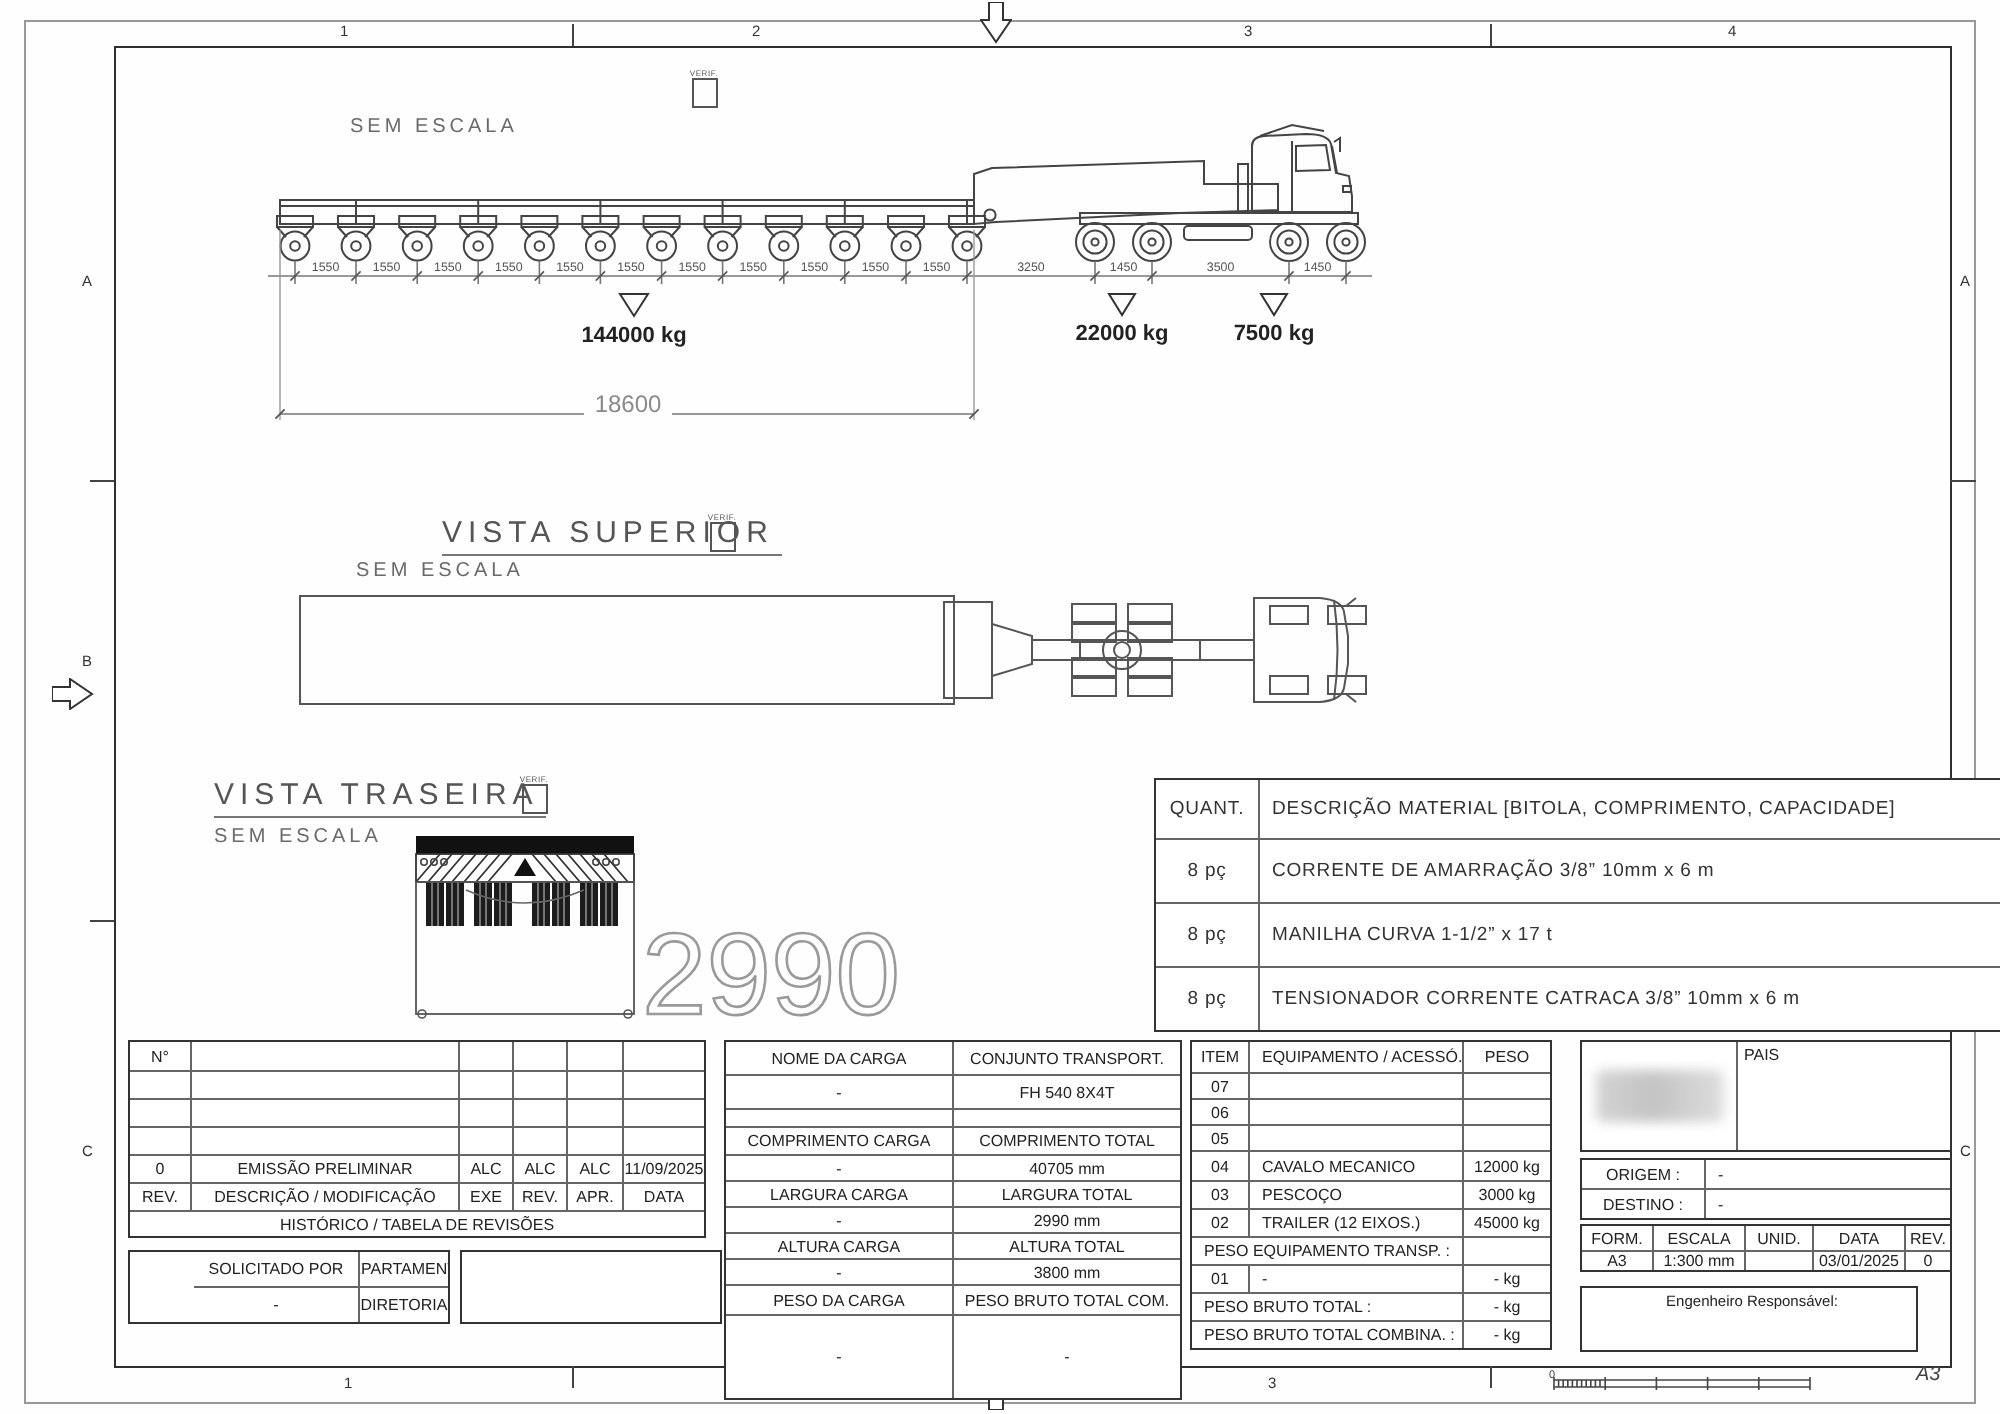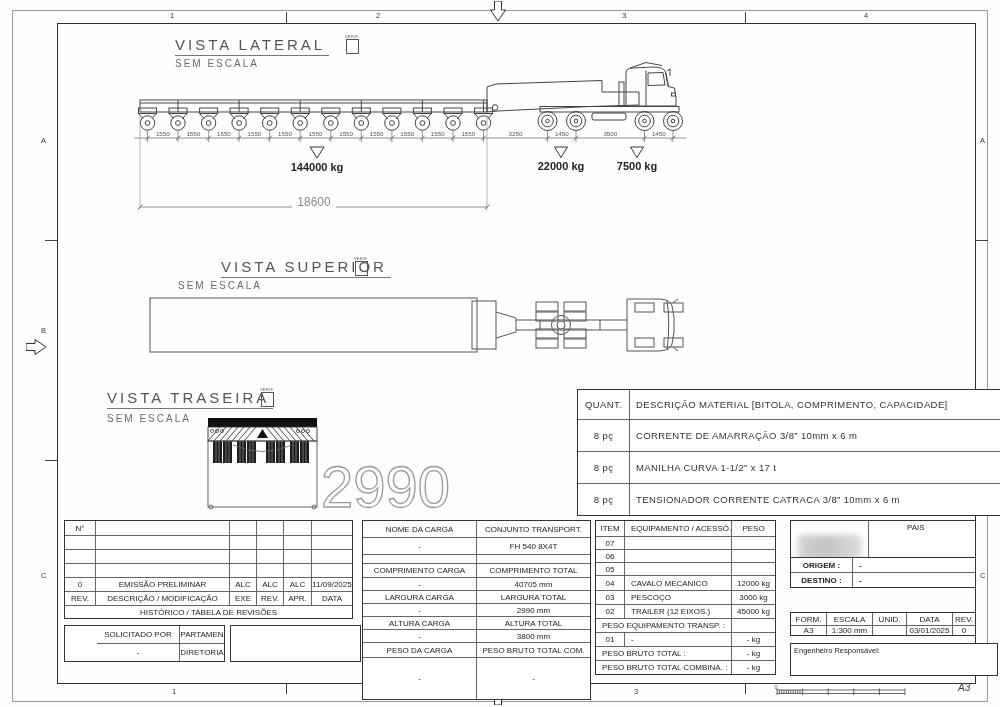--- a/index.html
+++ b/index.html
@@ -65,21 +65,20 @@
   <svg class="abs" style="left:490px;top:1px;" width="16" height="21" viewBox="0 0 16 21">
     <polygon points="4.5,0 11.5,0 11.5,9 15.5,9 8,20 0.5,9 4.5,9" fill="#fff" stroke="#333" stroke-width="1"></polygon>
   </svg>
   <svg class="abs" style="left:490px;top:684px;" width="16" height="21" viewBox="0 0 16 21">
     <polygon points="4.5,21 11.5,21 11.5,12 15.5,12 8,1 0.5,12 4.5,12" fill="#fff" stroke="#333" stroke-width="1"></polygon>
   </svg>
   <svg class="abs" style="left:26px;top:339px;" width="21" height="16" viewBox="0 0 21 16">
     <polygon points="0,4.5 9,4.5 9,0.5 20,8 9,15.5 9,11.5 0,11.5" fill="#fff" stroke="#333" stroke-width="1"></polygon>
   </svg>
 
-  <div class="abs nowrap title" style="left:175px;top:36px;">VISTA LATERAL</div>
   <div class="abs verif" style="left:343px;top:34px;">
     <div class="vlbl">VERIF.</div>
     <div class="vbox"></div>
   </div>
   <div class="abs nowrap sub" style="left:175px;top:58px;">SEM ESCALA</div>
 
   <svg class="abs" style="left:130px;top:60px;" width="560" height="155" viewBox="0 0 560 155">
     <defs>
       <g id="bogie">
         <rect x="-9" y="-15" width="18" height="5.5"></rect>
@@ -363,48 +362,48 @@
     <div class="lft">-</div>
     <div class="noR">- kg</div>
 
     <div class="lft small7" style="grid-column:1 / 3;">PESO BRUTO TOTAL :</div>
     <div class="noR">- kg</div>
 
     <div class="lft small7 noB" style="grid-column:1 / 3;text-align:right;">PESO BRUTO TOTAL COMBINA. :</div>
     <div class="noR noB">- kg</div>
   </div>
 
-  <div class="abs tbl" style="left:790px;top:520px;width:186px;height:56px;grid-template-columns:78px 1fr;grid-template-rows:1fr;gap:35px;">
+  <div class="abs tbl" style="left:790px;top:520px;width:186px;height:56px;grid-template-columns:78px 1fr;grid-template-rows:1fr;">
     <div class="noB">
         <div class="blurblob"></div>
       </div>
     <div class="top noR noB">PAIS</div>
   </div>
 
-  <div class="abs tbl" style="left:790px;top:557px;width:186px;height:31px;grid-template-columns:62px 1fr;grid-template-rows:15px 1fr;font-weight:bold;">
+  <div class="abs tbl" style="left:790px;top:579px;width:186px;height:31px;grid-template-columns:62px 1fr;grid-template-rows:15px 1fr;">
     <div>ORIGEM :</div>
     <div class="lft noR">-</div>
     <div class="noB">DESTINO :</div>
     <div class="lft noR noB">-</div>
   </div>
 
   <div class="abs tbl" style="left:790px;top:612px;width:186px;height:24px;grid-template-columns:36px 46px 34px 46px 1fr;grid-template-rows:13px 1fr;">
     <div>FORM.</div>
     <div>ESCALA</div>
     <div>UNID.</div>
     <div>DATA</div>
     <div class="noR">REV.</div>
     <div class="noB">A3</div>
     <div class="noB">1:300 mm</div>
     <div class="noB"></div>
     <div class="noB">03/01/2025</div>
     <div class="noR noB">0</div>
   </div>
 
-  <div class="abs" style="left:790px;top:643px;width:208px;height:33px;border:1.4px solid #333;background:#fff;box-sizing:border-box;">
+  <div class="abs" style="left:790px;top:643px;width:169px;height:33px;border:1.4px solid #333;background:#fff;box-sizing:border-box;text-align:center;">
     <div style="font-size:7.5px;color:#222;padding:2px 0 0 3px;">Engenheiro Responsável:</div>
   </div>
 
   <svg class="abs" style="left:773px;top:684px;" width="140" height="14" viewBox="0 0 140 14">
     <g stroke="#444" stroke-width="0.8" fill="none">
       <path d="M4,6 H132 M4,9.5 H132"></path>
       <path d="M4,4.5 V11 M29.6,4.5 V11 M55.2,4.5 V11 M80.8,4.5 V11 M106.4,4.5 V11 M132,4.5 V11"></path>
       <path d="M6.3,6 V9.5 M8.6,6 V9.5 M10.9,6 V9.5 M13.2,6 V9.5 M15.5,6 V9.5 M17.8,6 V9.5 M20.1,6 V9.5 M22.4,6 V9.5 M24.7,6 V9.5 M27,6 V9.5"></path>
     </g>
     <text x="1.5" y="5" font-size="5.5" fill="#444">0</text>

